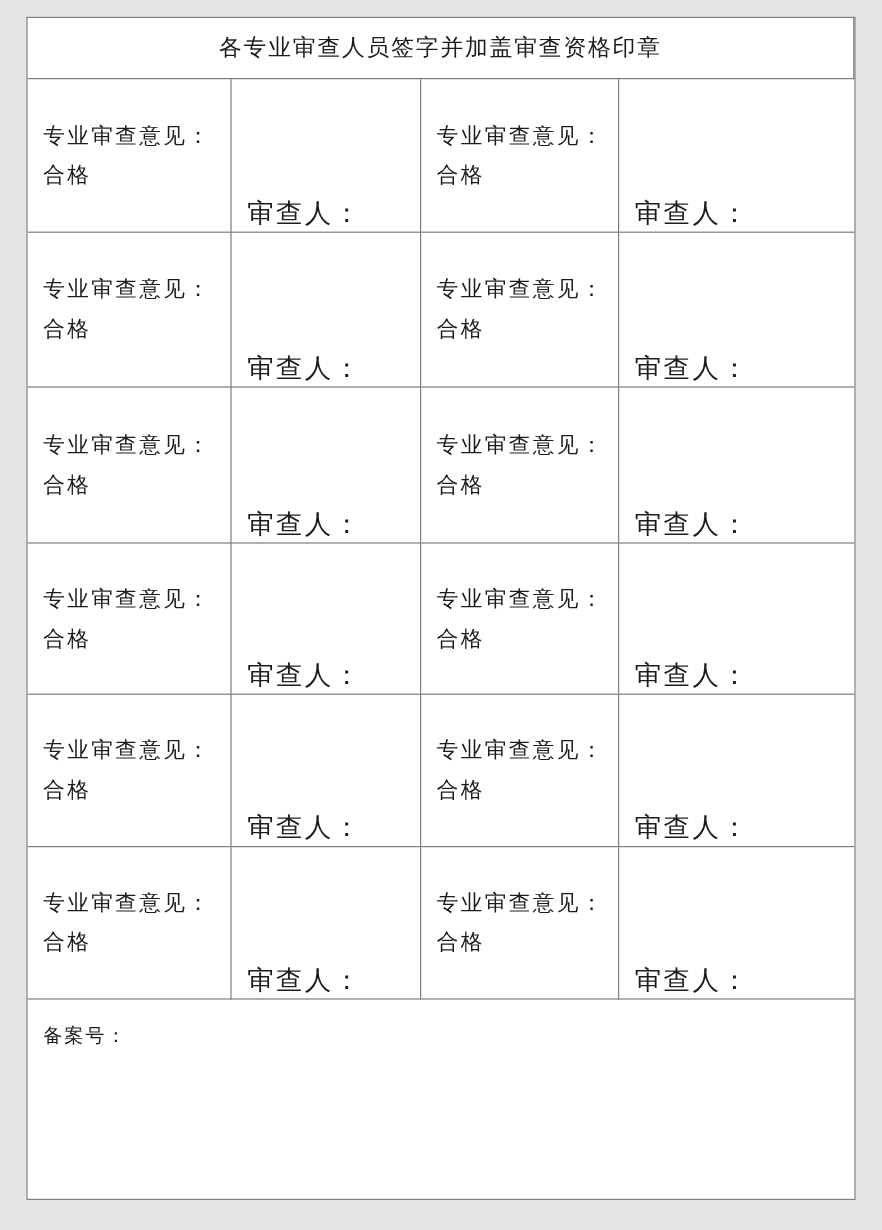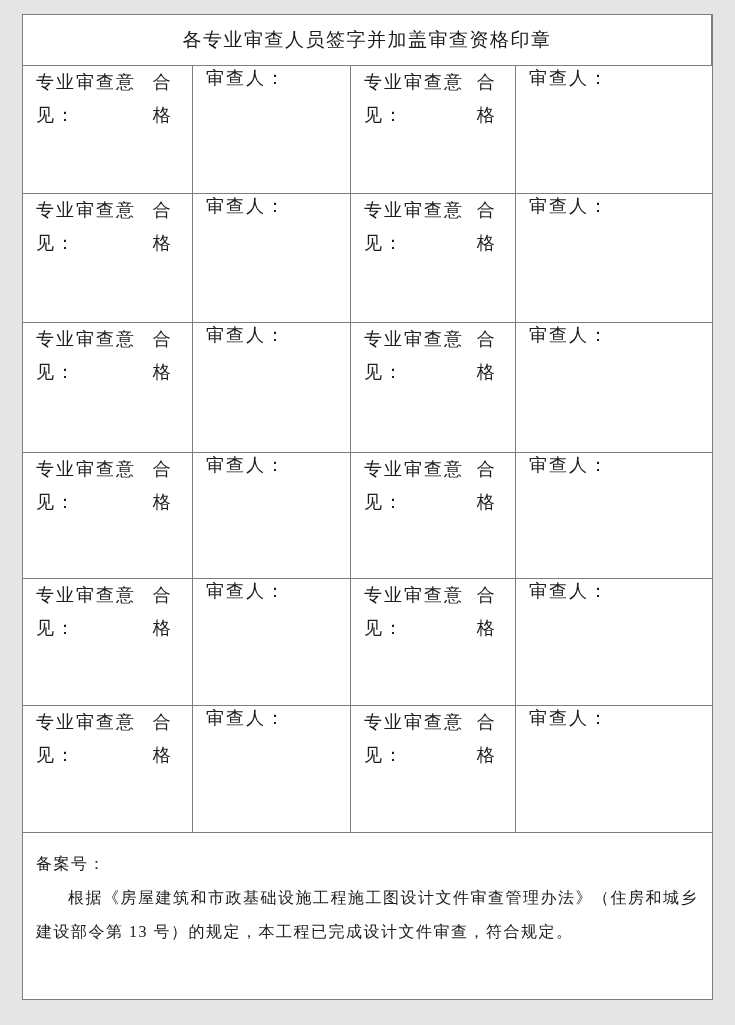--- a/index.html
+++ b/index.html
@@ -40,33 +40,33 @@
     grid-column: 1 / 5;
     display: flex;
     align-items: center;
     justify-content: center;
     font-size: 19px;
     letter-spacing: 1.5px;
     white-space: nowrap;
   }
   .opinion-cell {
     display: flex;
-    flex-direction: row;
+    flex-direction: column;
     justify-content: center;
     padding-left: 13px;
     padding-right: 6px;
     font-size: 18px;
     line-height: 33px;
     letter-spacing: 2px;
   }
   .reviewer-cell {
     display: flex;
-    align-items: flex-start;
+    align-items: flex-end;
     padding-left: 13px;
-    font-size: 18px;
+    font-size: 22px;
     letter-spacing: 2px;
     white-space: nowrap;
   }
   .footer-cell {
     grid-column: 1 / 5;
     padding: 14px 14px 0 13px;
     font-size: 16px;
     line-height: 34px;
     letter-spacing: 1.5px;
   }
@@ -168,17 +168,16 @@
     <div class="cell opinion-cell">
       <span>专业审查意见：</span>
       <span>合格</span>
     </div>
     <div class="cell reviewer-cell last-col">
       <span>审查人：</span>
     </div>
 
     <div class="cell footer-cell last-col last-row">
       <div>备案号：</div>
-      <div class="footer-note">根据《房屋建筑和市政基础设施工程施工图设计文件审查管理办法》（住房和城乡建设部令第 13 号）的规定，本工程已完成设计文件审查，符合规定。</div>
     </div>
 
   </div>
 </div>
 
 </body></html>

